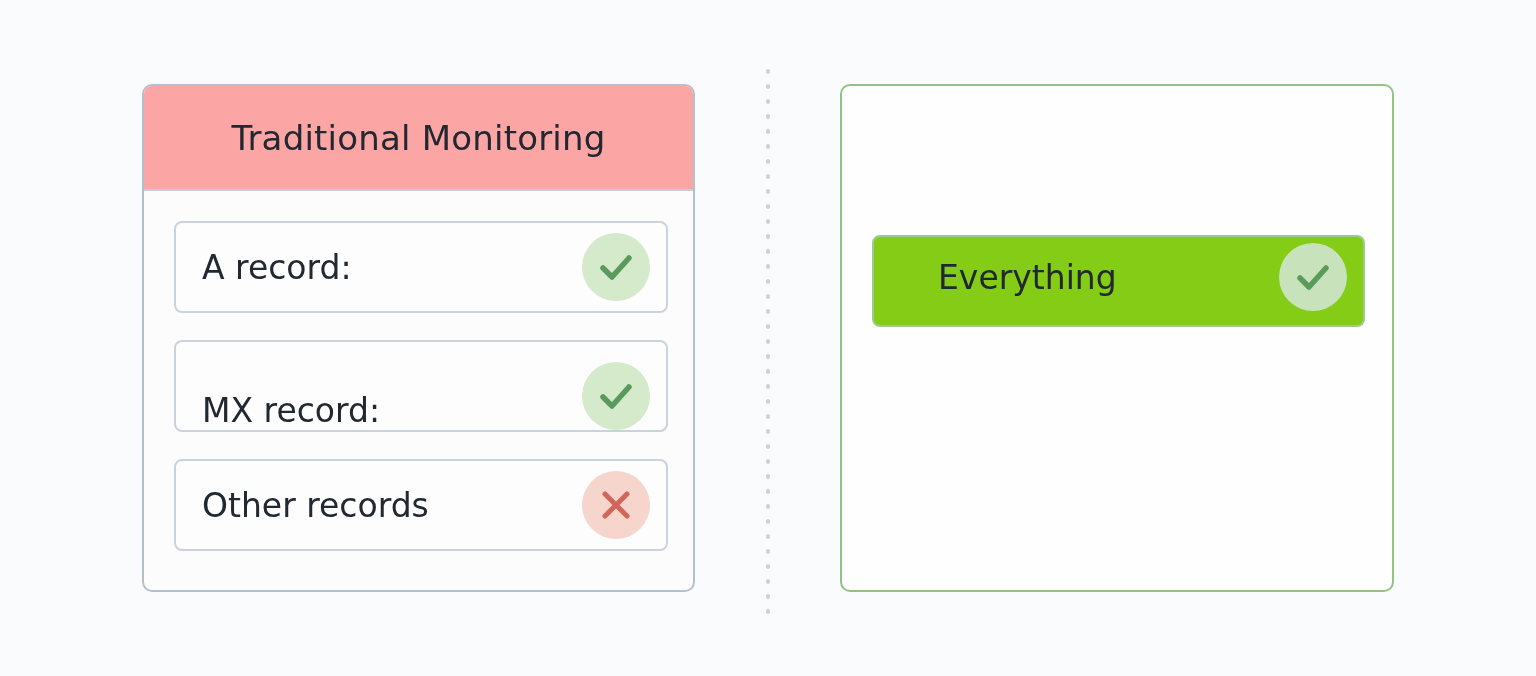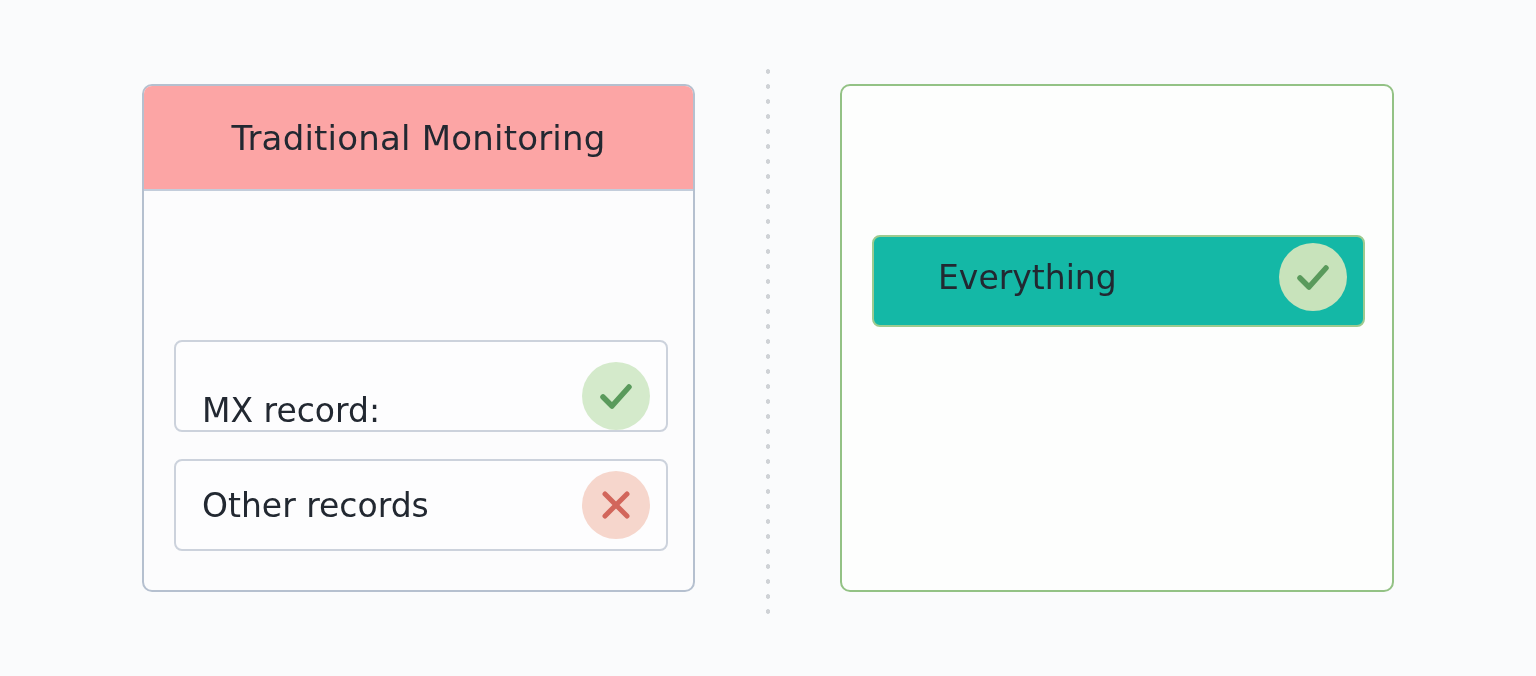--- a/index.html
+++ b/index.html
@@ -40,21 +40,21 @@
       font-size: 33px;
     }
     .left .row {
       left: 30px; width: 494px;
       background: #fdfdfe;
       border: 2px solid #ccd2dc;
       padding: 0 16px 0 26px;
     }
     .right .row {
       left: 30px; width: 493px;
-      background: #14b8a6;
+      background: #84cc16;
       border: 2px solid #9dcb8f;
       padding: 0 16px 8px 64px;
     }
 
     .badge {
       width: 68px; height: 68px; border-radius: 50%;
       display: flex; align-items: center; justify-content: center;
       flex-shrink: 0;
     }
     .badge.ok    { background: #d4eacb; }
@@ -71,20 +71,28 @@
   </style>
 </head>
 <body>
 
 <div class="stage">
 
   <div class="panel left">
     <div class="panel-header">Traditional Monitoring</div>
     <div class="panel-body">
 
+      <div class="row" style="top:30px;">
+        <span>A record:</span>
+        <span class="badge ok">
+          <svg width="40" height="40" viewBox="0 0 40 40">
+            <path d="M7 21 L16 30 L33 11" fill="none" stroke="#5a9a5c" stroke-width="5.5" stroke-linecap="round" stroke-linejoin="round"></path>
+          </svg>
+        </span>
+      </div>
 
       <div class="row" style="top:149px;align-items:flex-end;">
         <span>MX record:</span>
         <span class="badge ok">
           <svg width="40" height="40" viewBox="0 0 40 40">
             <path d="M7 21 L16 30 L33 11" fill="none" stroke="#5a9a5c" stroke-width="5.5" stroke-linecap="round" stroke-linejoin="round"></path>
           </svg>
         </span>
       </div>
 

